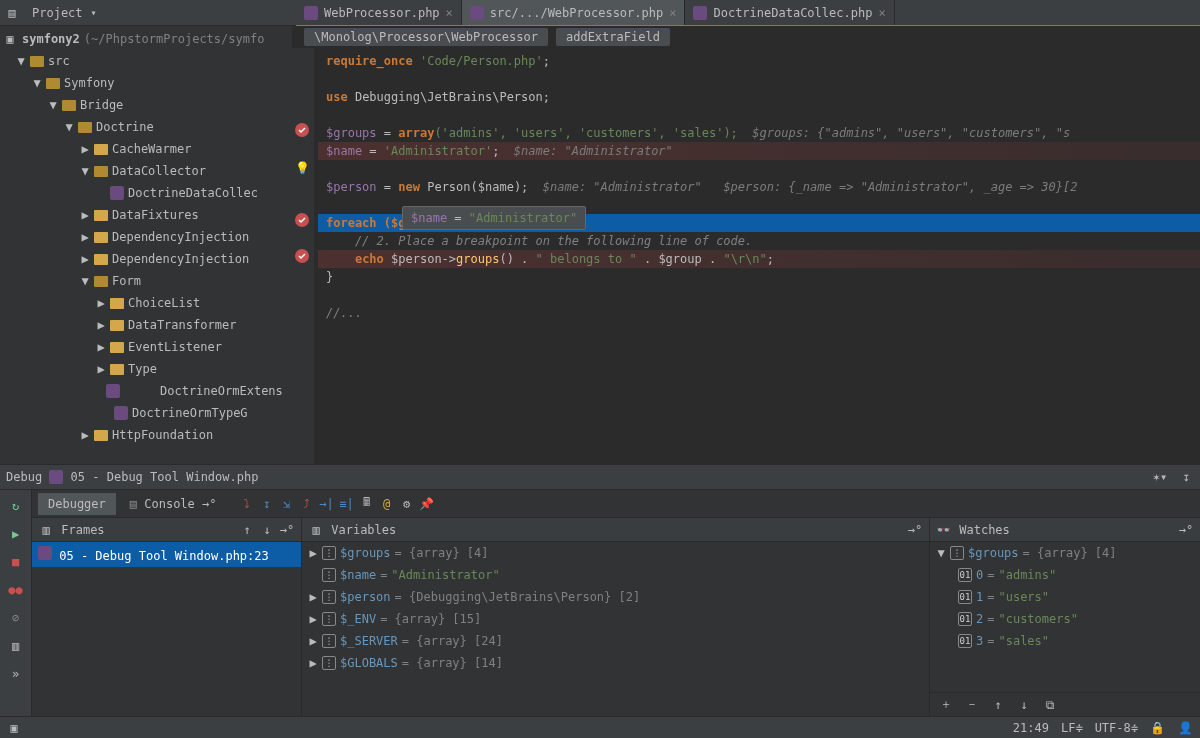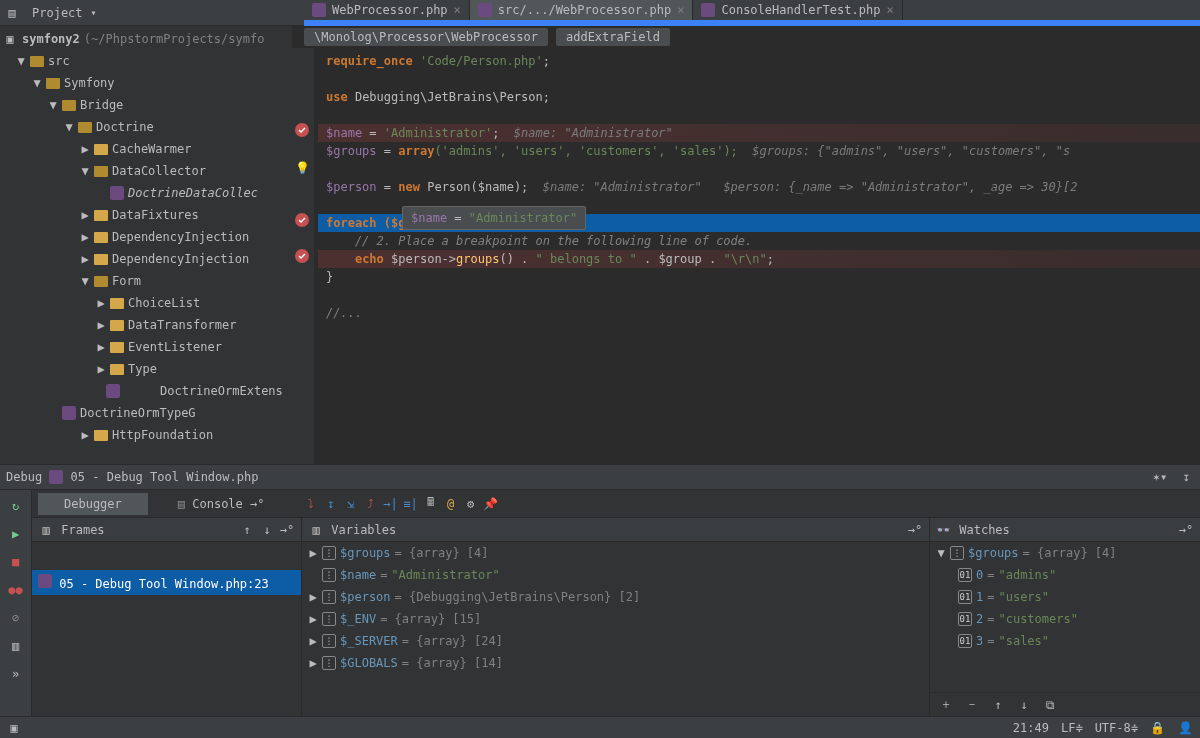--- a/index.html
+++ b/index.html
@@ -27,21 +27,21 @@
   body{margin:0;width:1200px;height:738px;background:var(--bg);color:var(--text);overflow:hidden;position:relative}
 
   
   .topbar{height:26px;background:var(--bg);border-bottom:1px solid #2a2a2a;display:flex;align-items:center;padding:0 4px;gap:6px}
   .proj-label{display:flex;align-items:center;gap:4px;padding:0 6px}
   .dropdown-arrow::after{content:"▾";color:var(--text);font-size:10px;margin-left:4px}
   .toolbar-icons{margin-left:auto;display:flex;gap:10px;padding-right:6px}
   .ico{width:16px;height:16px;display:inline-flex;align-items:center;justify-content:center;color:var(--text)}
 
   
-  .edtabs{position:absolute;top:0;left:304px;right:0;height:26px;display:flex;background:var(--bg);border-bottom:6px solid #3b82f6}
+  .edtabs{position:absolute;top:0;left:296px;right:0;height:26px;display:flex;background:var(--bg);border-bottom:1px solid #3b82f6}
   .edtab{display:flex;align-items:center;gap:6px;padding:0 8px;border-right:1px solid #2a2a2a;color:var(--text)}
   .edtab.active{background:var(--tab-active)}
   .close-x{color:var(--text-dim);cursor:pointer}
   .phpico{width:14px;height:14px;background:#6b4a80;border-radius:2px;display:inline-block}
 
   
   .main{position:absolute;top:26px;left:0;right:0;bottom:274px;display:flex}
 
   
   .tree{width:292px;background:var(--bg2);overflow:hidden;padding:2px 0}
@@ -73,27 +73,27 @@
   
   .debugbar{position:absolute;left:0;right:0;bottom:248px;height:26px;background:var(--bg);display:flex;align-items:center;padding:0 6px;border-top:1px solid #2a2a2a;border-bottom:1px solid #2a2a2a}
   .debugbar .right{margin-left:auto;display:flex;gap:10px}
 
   .debugpane{position:absolute;left:0;right:0;bottom:22px;height:226px;background:var(--bg2);display:flex}
   .dbgside{width:32px;background:var(--bg);display:flex;flex-direction:column;align-items:center;gap:8px;padding-top:6px;border-right:1px solid #2a2a2a}
   .dbgside .btn{width:20px;height:20px;display:flex;align-items:center;justify-content:center}
 
   .dbgmain{flex:1;display:flex;flex-direction:column}
   .dbgtool{height:28px;display:flex;align-items:center;gap:4px;padding:0 6px;border-bottom:1px solid #2a2a2a}
-  .dbgtab{padding:4px 26px;color:var(--text)}
+  .dbgtab{padding:4px 10px;color:var(--text)}
   .dbgtab.active{background:var(--tab-active)}
   .dbgbody{flex:1;display:flex}
   .frames{width:270px;border-right:1px solid #2a2a2a;display:flex;flex-direction:column}
   .panelhdr{height:24px;display:flex;align-items:center;padding:0 6px;background:#3a3d3f;border-bottom:1px solid #2a2a2a}
   .panelhdr .sp{margin-left:auto;display:flex;gap:4px}
-  .frameitem{background:var(--selected);color:#fff;padding:4px 6px;margin-top:28px}
+  .frameitem{background:var(--selected);color:#fff;padding:4px 6px;}
   .vars{flex:1;border-right:1px solid #2a2a2a;display:flex;flex-direction:column}
   .watches{width:270px;display:flex;flex-direction:column}
   .varrow{display:flex;align-items:center;height:22px;padding-left:6px;gap:4px}
   .vicon{display:inline-block;width:14px;height:14px;border:1px solid #888;border-radius:2px;font-size:9px;text-align:center;line-height:12px;color:#ccc}
   .vn{color:var(--bluevar)}
   .vv{color:var(--text-dim)}
   .vs{color:var(--green)}
   .watchtool{height:24px;display:flex;align-items:center;gap:10px;padding:0 8px;border-top:1px solid #2a2a2a}
 
   
@@ -123,21 +123,21 @@
     <span>WebProcessor.php</span>
     <span class="close-x">×</span>
   </div>
   <div class="edtab active">
     <span class="phpico"></span>
     <span>src/.../WebProcessor.php</span>
     <span class="close-x">×</span>
   </div>
   <div class="edtab">
     <span class="phpico"></span>
-    <span>ConsoleHandlerTest.php</span>
+    <span>DoctrineDataCollec.php</span>
     <span class="close-x">×</span>
   </div>
 </div>
 
 <div class="main">
 
   <div class="tree">
     <div class="treerow" style="padding-left:2px">
       <span class="ico">▣</span>
       <b>symfony2</b>
@@ -167,21 +167,21 @@
         <div class="treerow" style="padding-left: 80px;">
           <span class="tw">▶</span>
           <span class="foldericon"></span>
           <span>CacheWarmer</span>
         </div>
         <div class="treerow" style="padding-left: 80px;">
           <span class="tw">▼</span>
           <span class="foldericon open"></span>
           <span>DataCollector</span>
         </div>
-        <div class="treerow" style="padding-left: 96px; font-style: italic;">
+        <div class="treerow" style="padding-left: 96px;">
           <span class="tw"></span>
           <span class="phpfile"></span>
           <span>DoctrineDataCollec</span>
         </div>
         <div class="treerow" style="padding-left: 80px;">
           <span class="tw">▶</span>
           <span class="foldericon"></span>
           <span>DataFixtures</span>
         </div>
         <div class="treerow" style="padding-left: 80px;">
@@ -217,21 +217,21 @@
         <div class="treerow" style="padding-left: 96px;">
           <span class="tw">▶</span>
           <span class="foldericon"></span>
           <span>Type</span>
         </div>
         <div class="treerow" style="padding-left: 56px; gap: 40px;">
           <span class="tw"></span>
           <span class="phpfile"></span>
           <span>DoctrineOrmExtens</span>
         </div>
-        <div class="treerow" style="padding-left: 48px;">
+        <div class="treerow" style="padding-left: 100px;">
           <span class="tw"></span>
           <span class="phpfile"></span>
           <span>DoctrineOrmTypeG</span>
         </div>
         <div class="treerow" style="padding-left: 80px;">
           <span class="tw">▶</span>
           <span class="foldericon"></span>
           <span>HttpFoundation</span>
         </div>
       </div>
@@ -262,22 +262,22 @@
               <circle cx="7" cy="7" r="6" fill="#c75050"></circle>
               <path d="M4 7l2 2 4-4" stroke="#fff" fill="none" stroke-width="1.5"></path>
             </svg>
           </div>
       </div>
 
       <div class="cline"><span class="k">require_once</span><span class="s"> 'Code/Person.php'</span>;</div>
       <div class="cline">&nbsp;</div>
       <div class="cline"><span class="k">use</span><span> Debugging\JetBrains\Person;</span></div>
       <div class="cline">&nbsp;</div>
+      <div class="cline"><span class="v">$groups</span><span> = </span><span class="k">array</span><span class="s">('admins', 'users', 'customers', 'sales');</span><span class="hint">  $groups: {"admins", "users", "customers", "s</span></div>
       <div class="cline bpline"><span class="v">$name</span><span> = </span><span class="s">'Administrator'</span>;<span class="hint">  $name: "Administrator"</span></div>
-      <div class="cline"><span class="v">$groups</span><span> = </span><span class="k">array</span><span class="s">('admins', 'users', 'customers', 'sales');</span><span class="hint">  $groups: {"admins", "users", "customers", "s</span></div>
       <div class="cline">&nbsp;</div>
       <div class="cline"><span class="v">$person</span><span> = </span><span class="k">new</span><span> Person</span><span>($name);</span><span class="hint">  $name: "Administrator"   $person: {_name =&gt; "Administrator", _age =&gt; 30}[2</span></div>
       <div class="cline">&nbsp;</div>
       <div class="cline curline"><span class="k">foreach ($g</span></div>
       <div class="cline"><span class="cm">    // 2. Place a breakpoint on the following line of code.</span></div>
       <div class="cline bpline"><span>    </span><span class="k">echo</span><span> $person-&gt;</span><span class="fn">groups</span><span>() . </span><span class="s">" belongs to "</span><span> . $group . </span><span class="s">"\r\n"</span><span>;</span></div>
       <div class="cline">}</div>
       <div class="cline">&nbsp;</div>
       <div class="cline"><span class="cm">//...</span></div>
 

